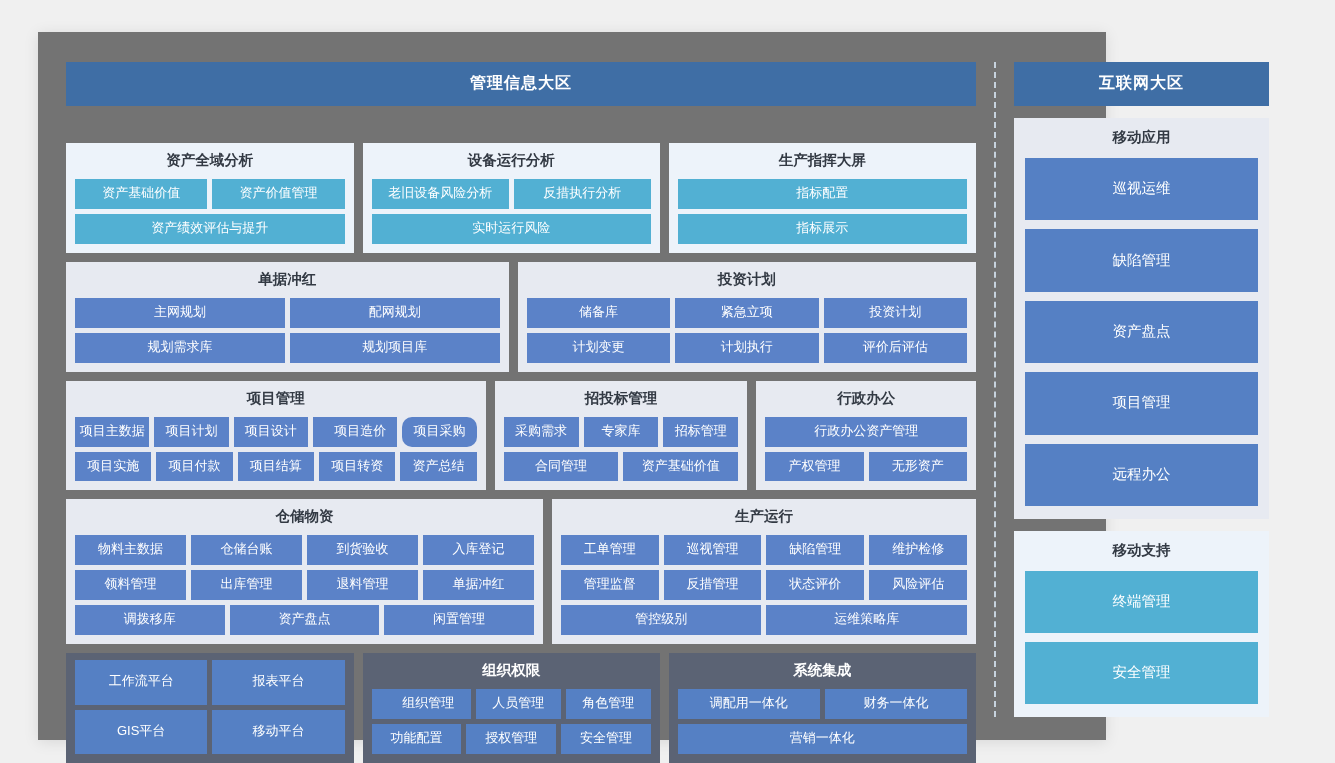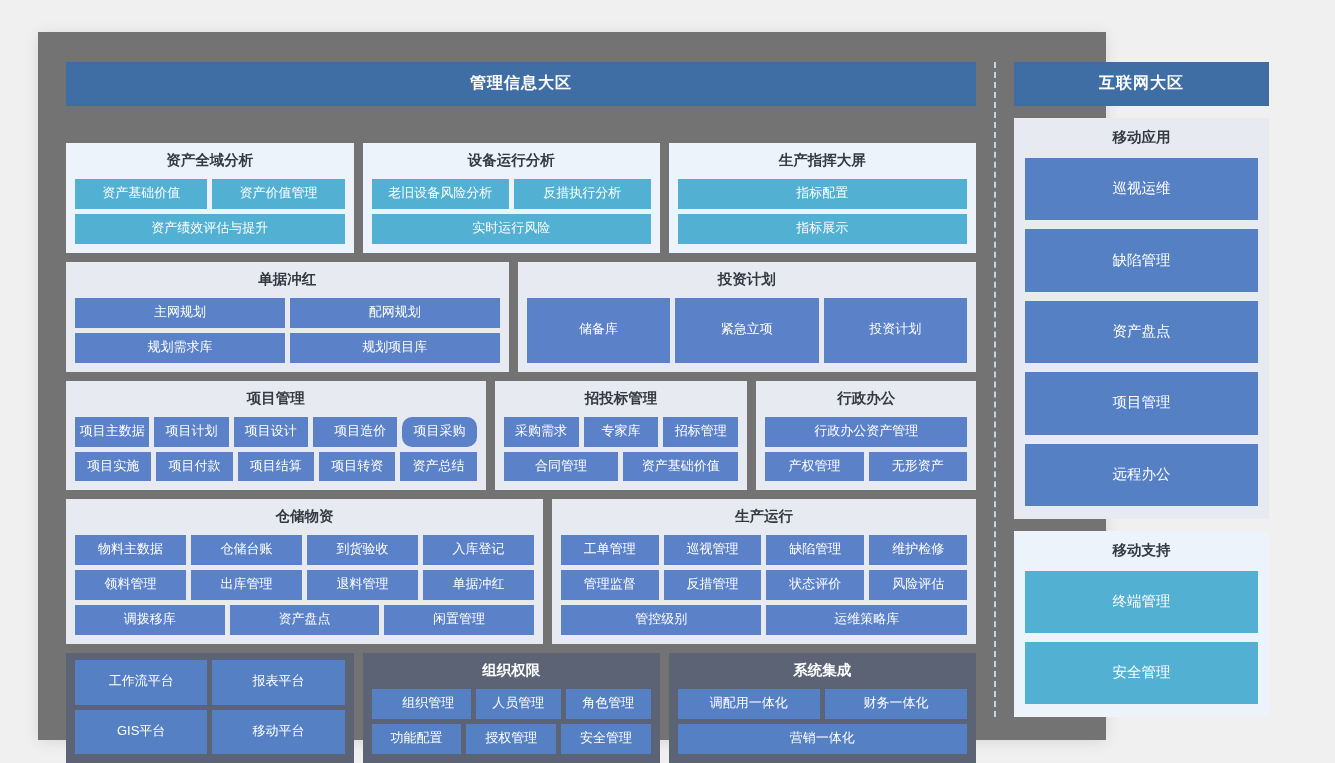--- a/index.html
+++ b/index.html
@@ -159,20 +159,25 @@
               </div>
             </div>
             <div class="card theme-grayblue" style="flex: 311 1 0px;">
               <div class="card-title">投资计划</div>
               <div style="display: flex; flex-direction: column; gap: 5px; flex: 1 1 auto;">
                 <div class="btn-row" style="flex: 1 1 0px;">
                   <div class="btn blue" style="display: flex; align-items: center; justify-content: center;">储备库</div>
                   <div class="btn blue" style="display: flex; align-items: center; justify-content: center;">紧急立项</div>
                   <div class="btn blue" style="display: flex; align-items: center; justify-content: center;">投资计划</div>
                 </div>
+                <div class="btn-row" style="flex: 1 1 0px;">
+                  <div class="btn blue" style="display: flex; align-items: center; justify-content: center;">计划变更</div>
+                  <div class="btn blue" style="display: flex; align-items: center; justify-content: center;">计划执行</div>
+                  <div class="btn blue" style="display: flex; align-items: center; justify-content: center;">评价后评估</div>
+                </div>
               </div>
             </div>
           </div>
           <div class="row" style="flex: 1 1 0px;">
             <div class="card theme-grayblue" style="flex: 428 1 0px;">
               <div class="card-title">项目管理</div>
               <div style="display: flex; flex-direction: column; gap: 5px; flex: 1 1 auto;">
                 <div class="btn-row" style="flex: 1 1 0px;">
                   <div class="btn blue" style="display: flex; align-items: center; justify-content: center;">项目主数据</div>
                   <div class="btn blue" style="display: flex; align-items: center; justify-content: center;">项目计划</div>

